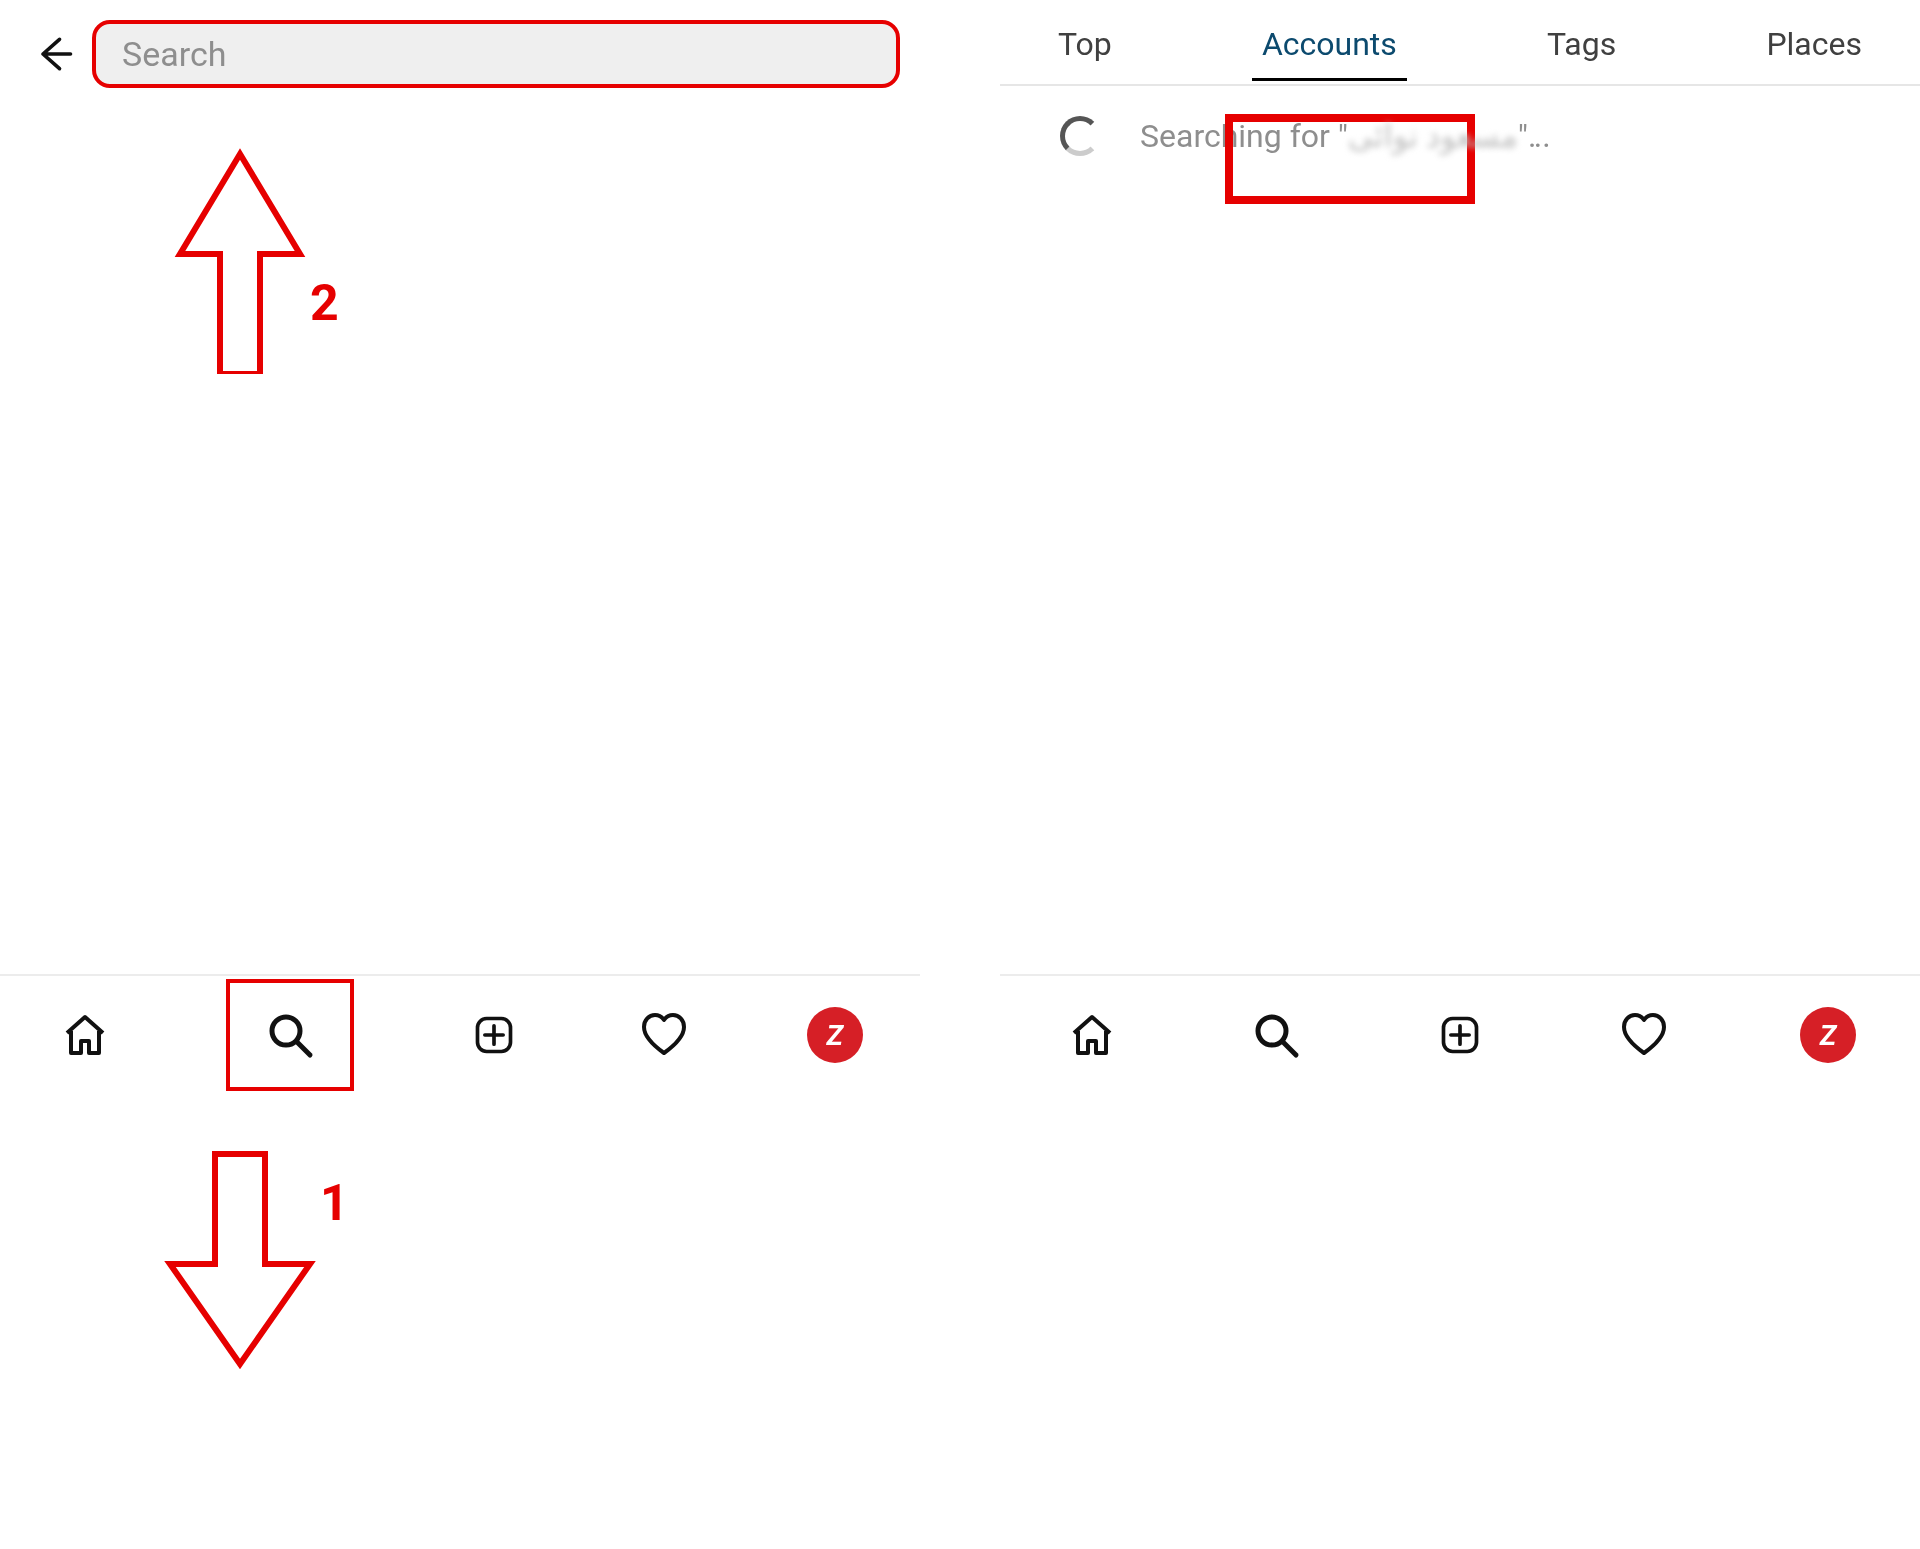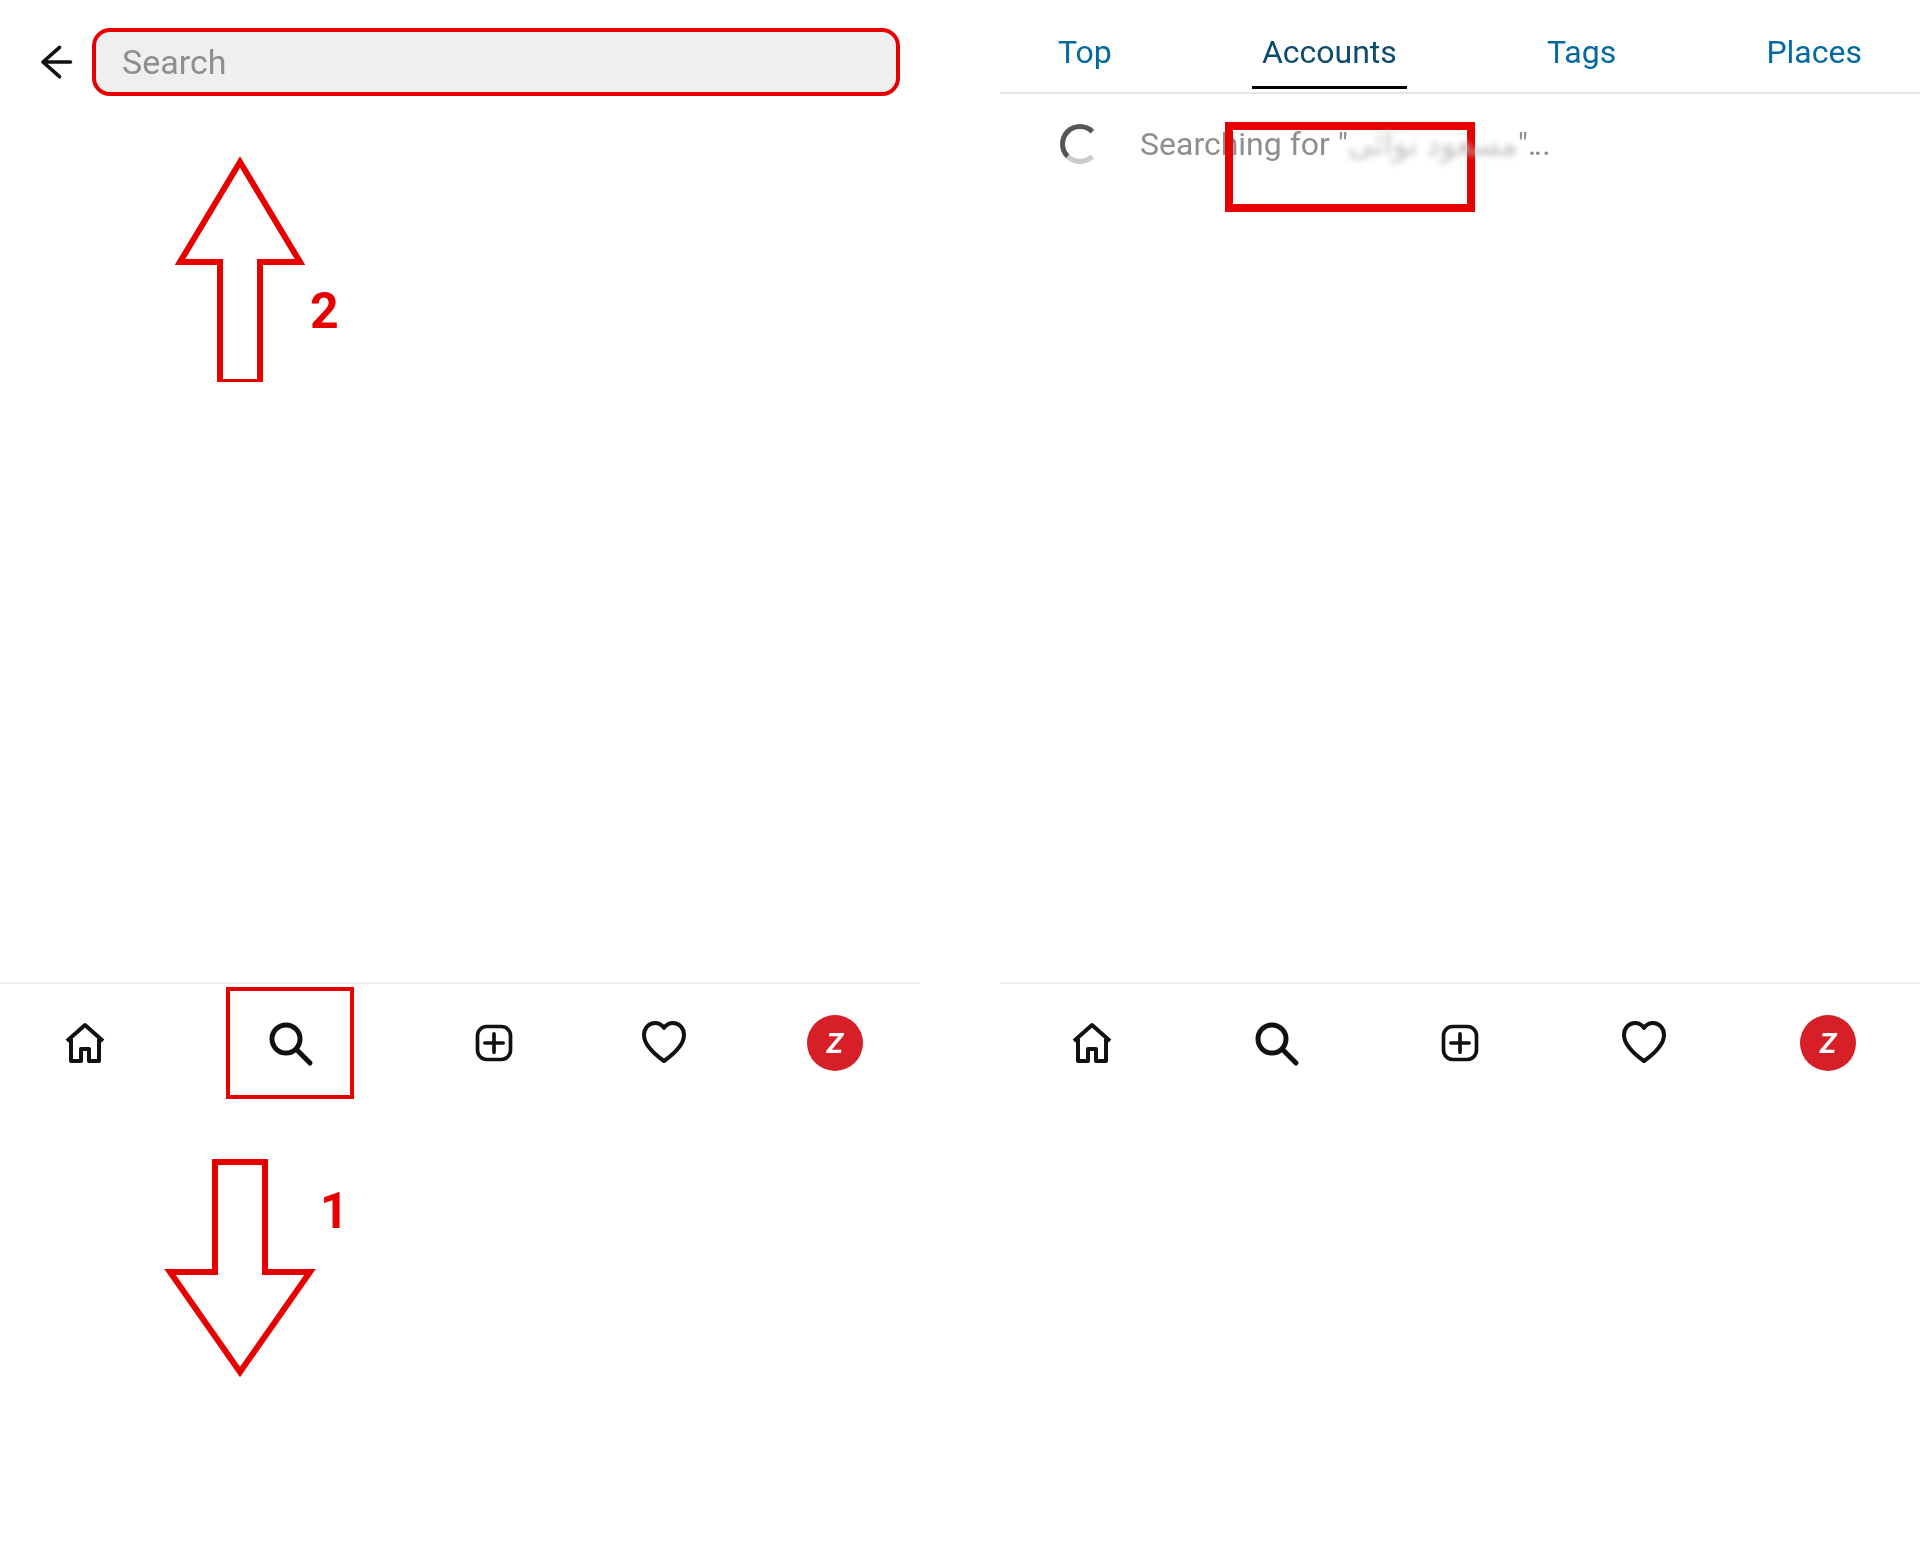--- a/index.html
+++ b/index.html
@@ -11,21 +11,21 @@
     overflow: hidden;
     position: relative;
   }
   .canvas {
     position: relative;
     width: 1920px;
     height: 1549px;
   }
   .phone {
     position: absolute;
-    top: 12px;
+    top: 4px;
     width: 920px;
     height: 1090px;
     background: #fff;
   }
   .phone-left { left: 0; }
   .phone-right { left: 1000px; }
 
   
   .search-row {
     position: relative;
@@ -88,21 +88,21 @@
     display: flex;
     align-items: center;
     height: 82px;
     border-bottom: 2px solid #e6e6e6;
     padding: 0 40px;
     gap: 0;
     justify-content: space-between;
   }
   .tab {
     font-size: 32px;
-    color: #0369a1;
+    color: #404040;
     padding: 10px 18px;
     position: relative;
   }
   .tab.active {
     color: #0c4a6e;
     font-weight: 400;
   }
   .tab.active::after {
     content: "";
     position: absolute;

